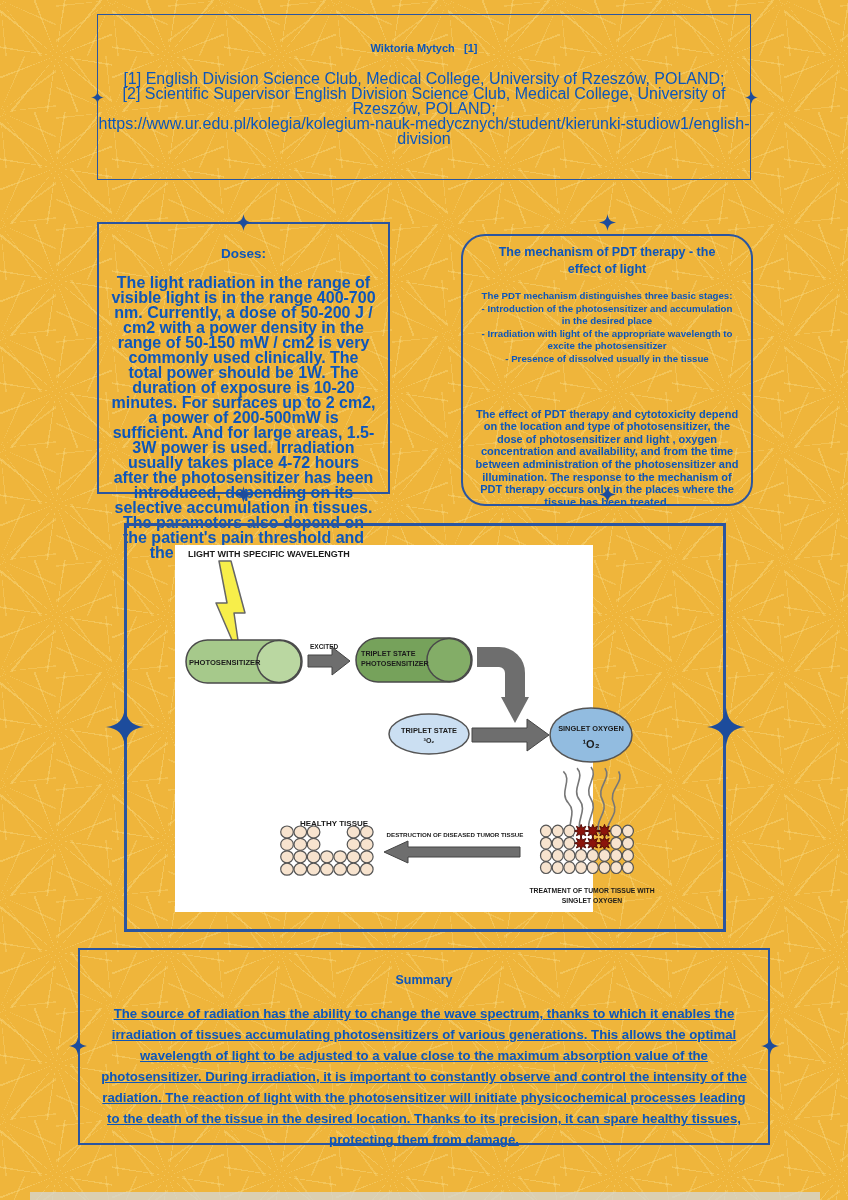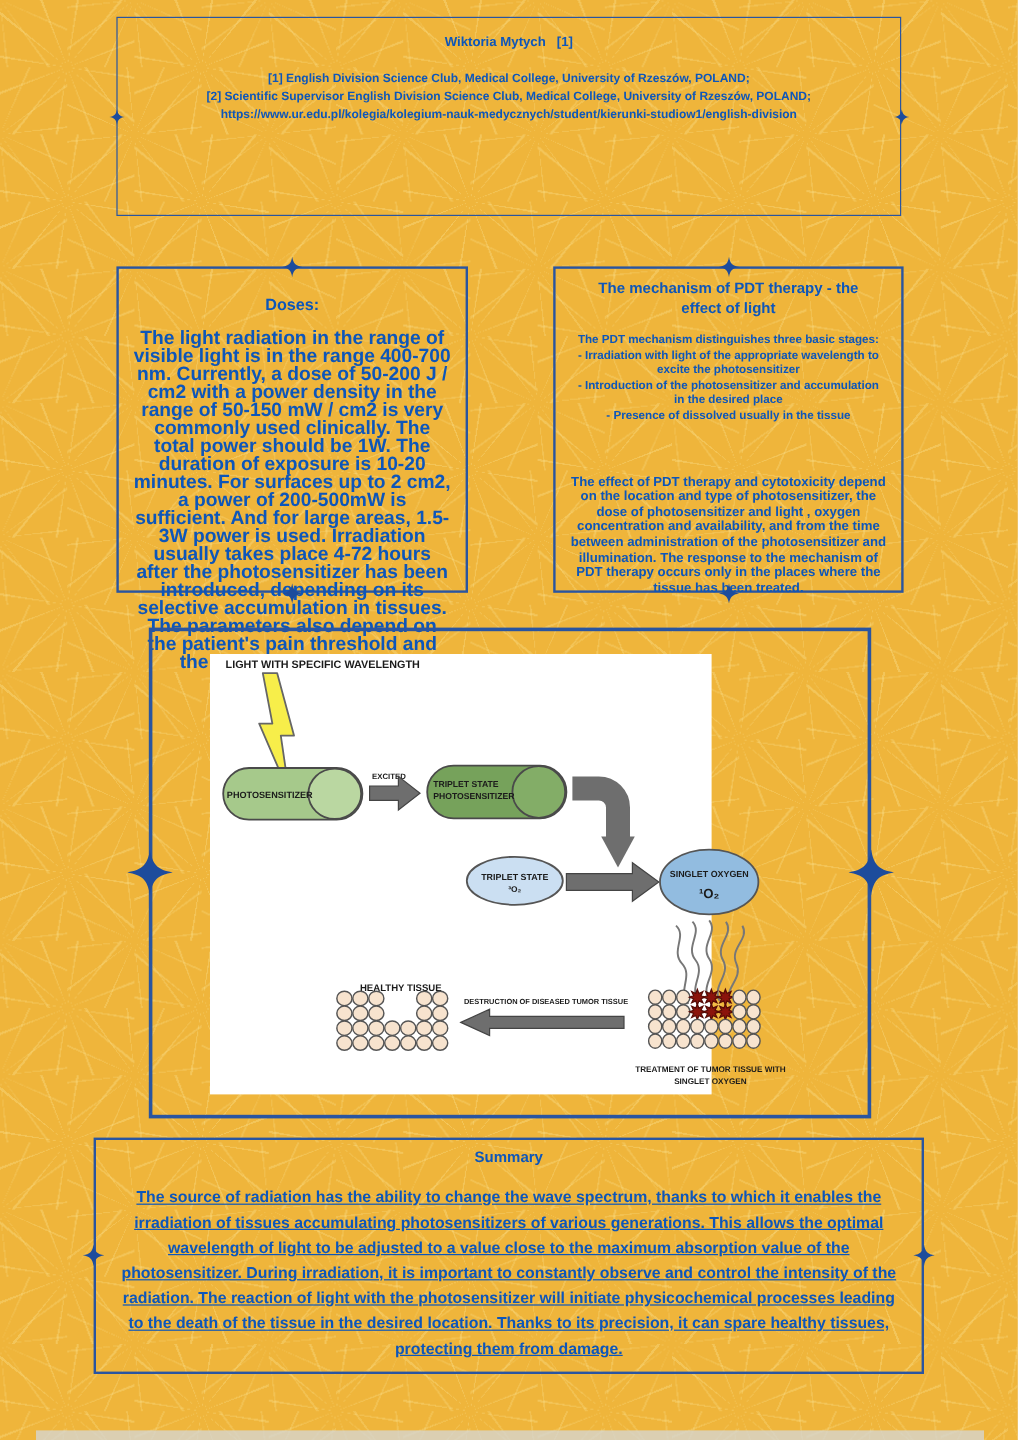--- a/index.html
+++ b/index.html
@@ -10,35 +10,35 @@
     background-image:
       repeating-conic-gradient(from 8deg, rgba(250,224,140,.38) 0deg 1.8deg, rgba(250,224,140,0) 1.8deg 30deg),
       repeating-conic-gradient(from 23deg, rgba(250,224,140,.30) 0deg 1.6deg, rgba(250,224,140,0) 1.6deg 30deg);
     background-size:112px 112px;
     background-position:0 0,56px 56px;
   }
   .box{position:absolute;border:2px solid #2a55a0;box-sizing:border-box;color:#0d56ba;text-align:center;}
   .title-box{left:97px;top:14px;width:654px;height:166px;border-width:1.5px;}
   .poster-title{margin-top:8px;font-size:37px;font-weight:bold;line-height:46px;letter-spacing:.5px;
     color:#0b57c0;text-shadow:1px 1px 0 rgba(90,90,90,.45);}
-  .authors{margin-top:13px;font-size:11px;font-weight:bold;line-height:15px;white-space:pre-wrap;}
-  .affils{margin-top:15px;font-size:10px;font-weight:bold;line-height:15px;}
+  .authors{margin-top:26px;font-size:11px;font-weight:bold;line-height:15px;white-space:pre-wrap;}
+  .affils{margin-top:15px;font-size:16px;font-weight:normal;line-height:15px;}
   .doses-box{left:97px;top:222px;width:293px;height:272px;}
-  .mech-box{left:461px;top:222px;width:292px;height:272px;}
+  .mech-box{left:461px;top:234px;width:292px;height:272px;border-radius:24px;}
   .box h3{margin:0;font-size:13.5px;font-weight:bold;}
   .doses-box h3{margin-top:22px;}
   .doses-body{margin:14px 11px 0;font-size:16px;font-weight:bold;line-height:15px;}
   .mech-box h3{margin:8px 30px 0;font-size:12.5px;line-height:17px;}
   .mech-intro{margin:12px 14px 0;font-size:9.7px;font-weight:bold;line-height:12.6px;}
   .mech-stage{margin:0 14px;font-size:9.7px;font-weight:bold;line-height:12.6px;}
   .mech-body{margin:42px 12px 0;font-size:11px;font-weight:bold;line-height:12.6px;}
   .diagram-box{left:124px;top:523px;width:602px;height:409px;border-width:3px;}
   .diagram-panel{position:absolute;left:175px;top:545px;width:418px;height:367px;background:#ffffff;}
   .summary-box{left:78px;top:948px;width:692px;height:197px;}
-  .summary-box h3{margin-top:7px;font-size:12.5px;}
+  .summary-box h3{margin-top:23px;font-size:12.5px;}
   .summary-body{margin:16px 16px 0;font-size:13.2px;font-weight:bold;line-height:21px;text-decoration:underline;}
   .sparkle{position:absolute;}
   .sparkle path{fill:#1d4c9c;}
   svg text{font-family:"Liberation Sans",sans-serif;fill:#1b1b1b;}
   .bottom-strip{position:absolute;left:30px;top:1192px;width:790px;height:8px;background:rgba(214,214,209,.8);}
 </style>
 </head>
 <body>
 
 <div class="page">
@@ -51,22 +51,22 @@
   </div>
 
   <div class="box doses-box">
     <h3>Doses:</h3>
     <div class="doses-body">The light radiation in the range of visible light is in the range 400-700 nm. Currently, a dose of 50-200 J / cm2 with a power density in the range of 50-150 mW / cm2 is very commonly used clinically. The total power should be 1W. The duration of exposure is 10-20 minutes. For surfaces up to 2 cm2, a power of 200-500mW is sufficient. And for large areas, 1.5-3W power is used. Irradiation usually takes place 4-72 hours after the photosensitizer has been introduced, depending on its selective accumulation in tissues. The parameters also depend on the patient's pain threshold and the extent of the lesions.</div>
   </div>
 
   <div class="box mech-box">
     <h3>The mechanism of PDT therapy - the effect of light</h3>
     <div class="mech-intro">The PDT mechanism distinguishes three basic stages:</div>
+    <div class="mech-stage">- Introduction of the photosensitizer and accumulation in the desired place</div>
     <div class="mech-stage">- Irradiation with light of the appropriate wavelength to excite the photosensitizer</div>
-    <div class="mech-stage">- Introduction of the photosensitizer and accumulation in the desired place</div>
     <div class="mech-stage">- Presence of dissolved usually in the tissue</div>
     <div class="mech-body">The effect of PDT therapy and cytotoxicity depend on the location and type of photosensitizer, the dose of photosensitizer and light , oxygen concentration and availability, and from the time between administration of the photosensitizer and illumination. The response to the mechanism of PDT therapy occurs only in the places where the tissue has been treated.</div>
   </div>
 
   <div class="box diagram-box"></div>
 
   <div class="diagram-panel">
     <svg id="pdt-svg" width="505" height="367" viewBox="0 0 505 367">
 
       <text x="13" y="12" font-size="9" font-weight="bold">LIGHT WITH SPECIFIC WAVELENGTH</text>

